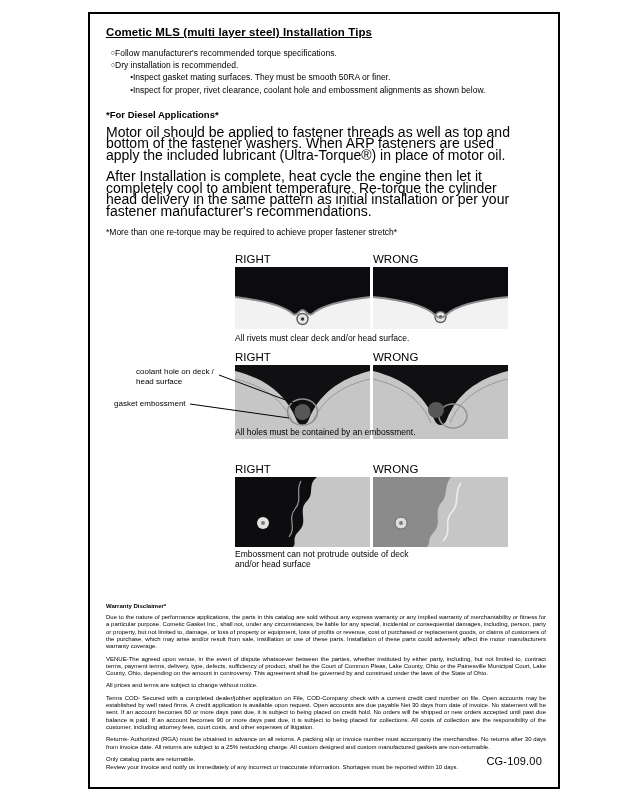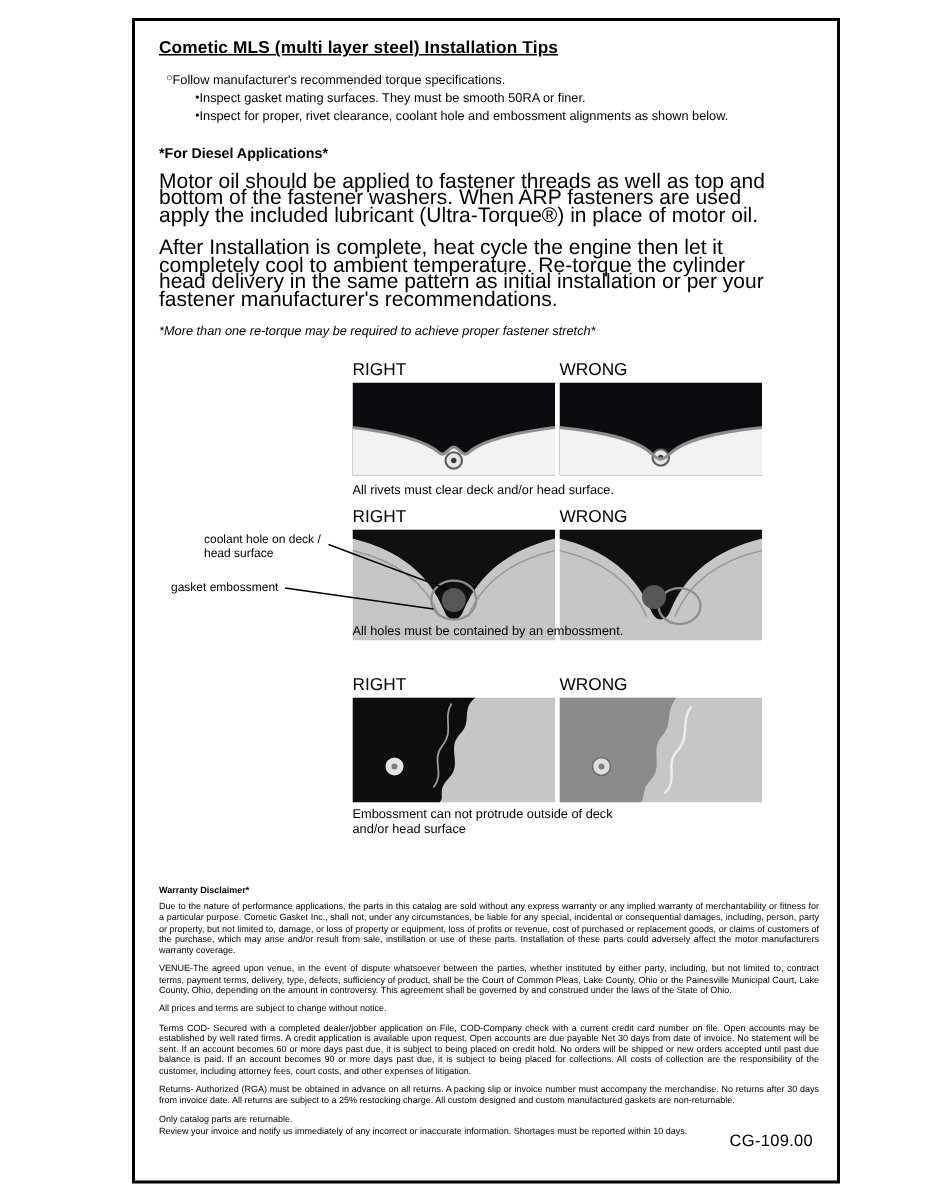--- a/index.html
+++ b/index.html
@@ -16,21 +16,21 @@
     font-size:11.5px; font-weight:bold; text-decoration:underline;
     margin-bottom:9px; letter-spacing:.1px;
   }
   .bullets { font-size:8.5px; line-height:12.2px; }
   .bullet { display:flex;text-align:right; }
   .bullet .mk { flex:0 0 9px; font-size:7px; line-height:12.2px; }
   .bullet.sub { margin-left:18px; }
   .bullet.sub .mk { font-size:8px; }
   .diesel-heading { font-size:9.5px; font-weight:bold; margin-top:13px; margin-bottom:7px; }
   .para { font-size:14px; line-height:11.5px; width:412px; margin-bottom:10px; }
-  .note { font-size:8.5px; line-height:11.5px; width:412px; margin-top:2px;font-style:italic; }
+  .note { font-size:8.5px; line-height:11.5px; width:412px; margin-top:2px; }
 
   .figs { position:relative; height:332px; margin-top:8px; }
   .figs .lbl { position:absolute; width:135px; text-align:left; font-size:11.5px; }
   .figs .img { position:absolute; width:135px; display:block; }
   .figs .cap { position:absolute; font-size:8.5px; line-height:10.5px; }
   .ann { position:absolute; font-size:8px; line-height:9.8px; }
   .ann-lines { position:absolute; left:0; top:0; width:440px; height:332px; }
 
   .disc { margin-top:24px; width:440px; font-size:6px; line-height:7.3px; }
   .disc-h { font-weight:bold; margin-bottom:4px; }
@@ -44,20 +44,24 @@
 <body>
 
 <div class="frame">
 
   <div class="title">Cometic MLS (multi layer steel) Installation Tips</div>
 
   <div class="bullets">
     <div class="bullet">
       <span class="mk">○</span>
       <span>Follow manufacturer's recommended torque specifications.</span>
+    </div>
+    <div class="bullet">
+      <span class="mk">○</span>
+      <span>Dry installation is recommended.</span>
     </div>
     <div class="bullet sub">
       <span class="mk">•</span>
       <span>Inspect gasket mating surfaces.  They must be smooth 50RA or finer.</span>
     </div>
     <div class="bullet sub">
       <span class="mk">•</span>
       <span>Inspect for proper, rivet clearance, coolant hole and embossment alignments as shown below.</span>
     </div>
   </div>

